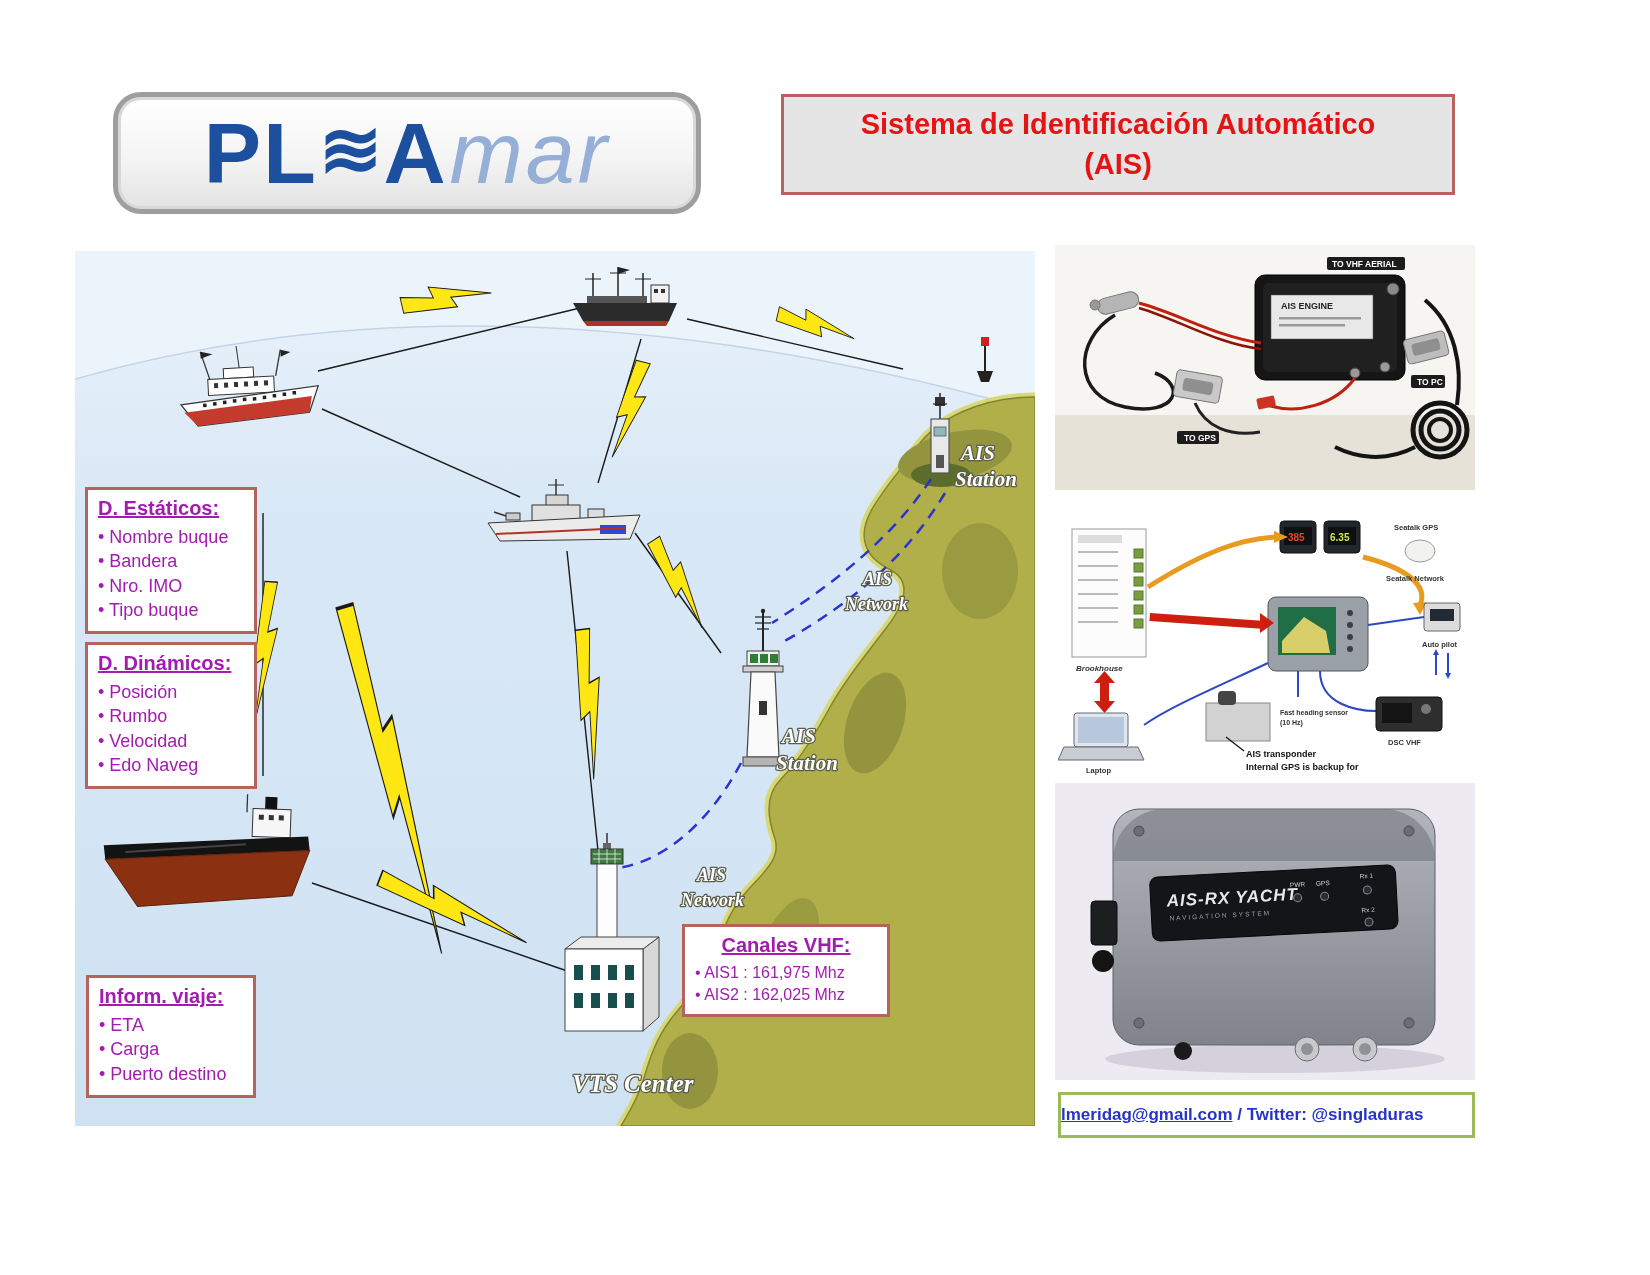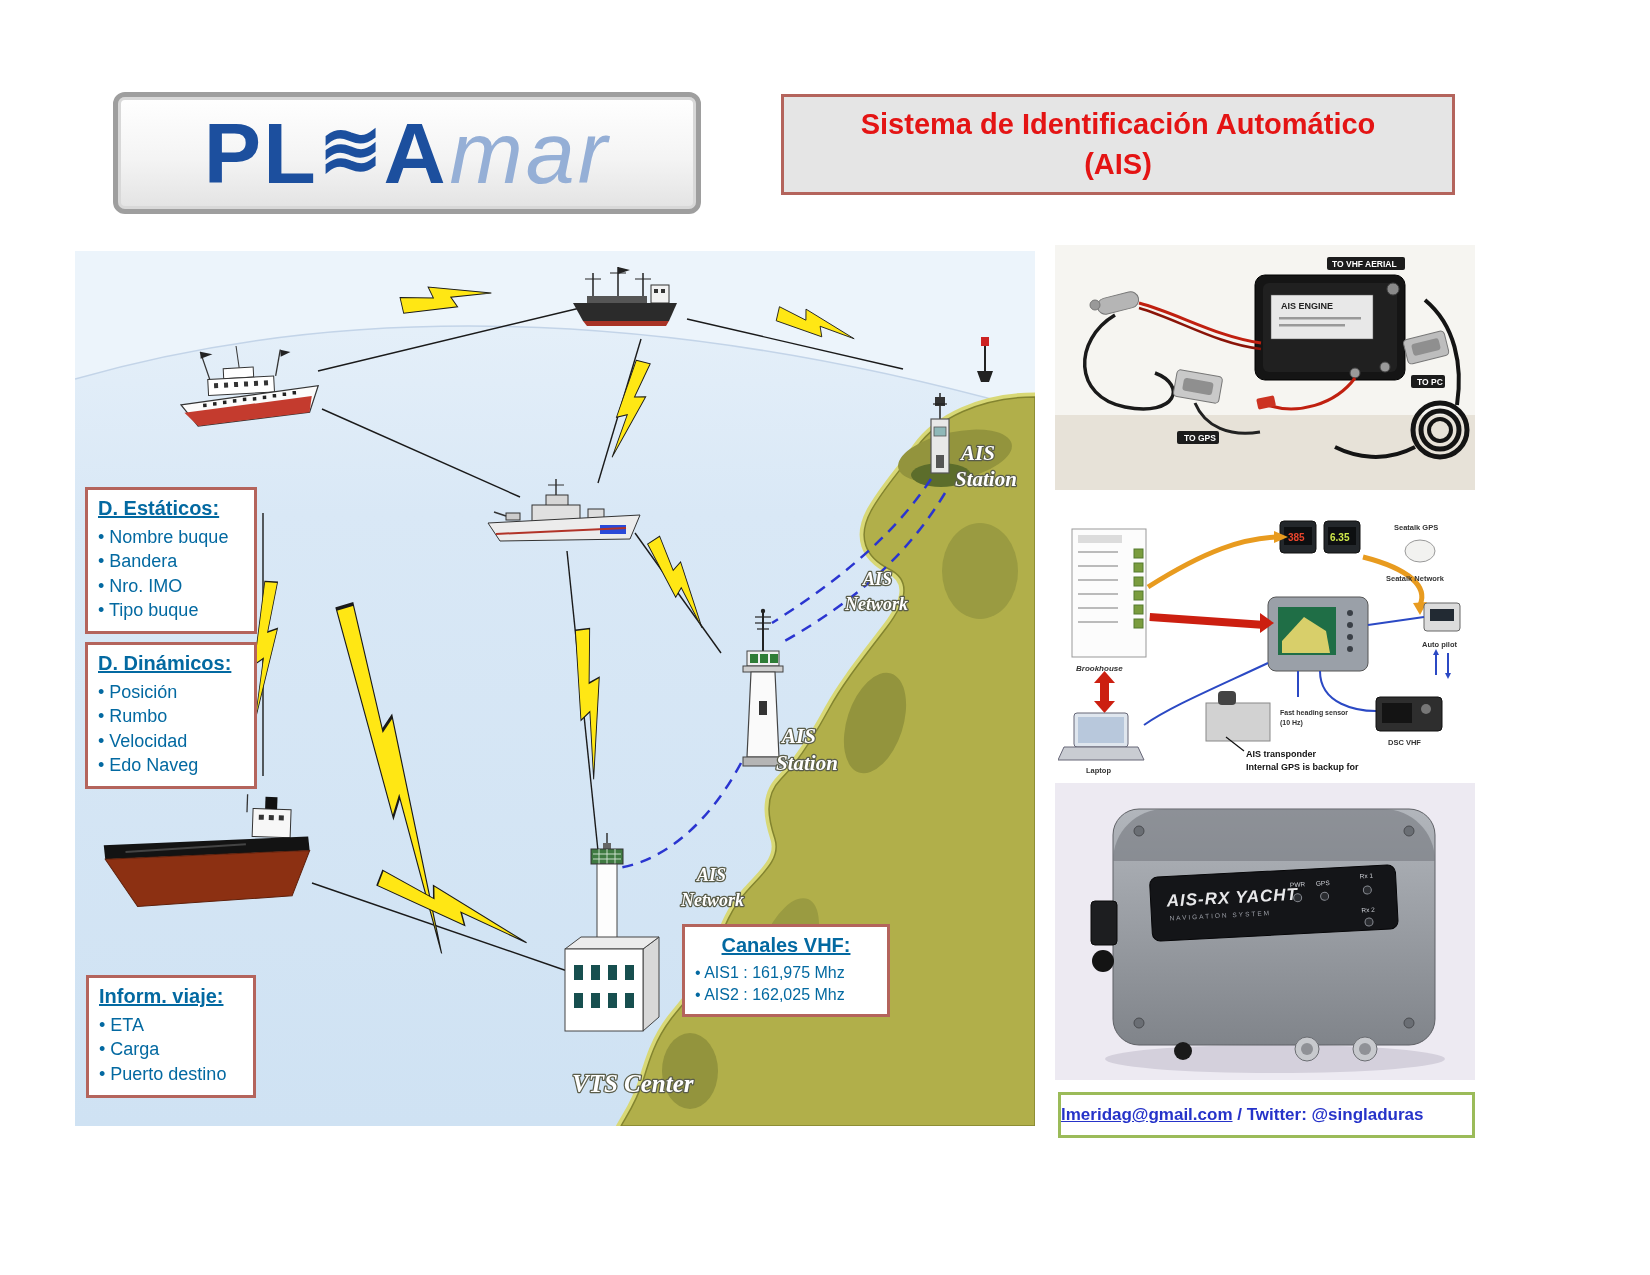--- a/index.html
+++ b/index.html
@@ -2,40 +2,40 @@
 <html><head>
 <meta charset="utf-8">
 <style>
   html,body{margin:0;padding:0;}
   body{width:1650px;height:1275px;background:#ffffff;position:relative;
        font-family:"Liberation Sans",sans-serif;}
   .slide{position:absolute;inset:0;}
 
   
   .logo-box{position:absolute;left:113px;top:92px;width:578px;height:112px;
-    border:5px solid #9e9e9e;border-radius:12px;
+    border:5px solid #9e9e9e;border-radius:28px;
     background:linear-gradient(180deg,#ffffff 0%,#f4f4f4 55%,#e3e3e3 100%);
     box-shadow:inset 0 0 0 3px #d8d8d8;
     display:flex;align-items:center;justify-content:center;}
   .logo-pl,.logo-a{font-weight:bold;color:#1c4f9e;font-size:86px;letter-spacing:2px;}
   .logo-wave{color:#1c4f9e;font-size:76px;font-weight:bold;margin:0 1px;transform:translateY(-4px);}
   .logo-mar{color:#95afd6;font-size:88px;font-style:italic;letter-spacing:3px;margin-left:2px;}
 
   
   .title-box{position:absolute;left:781px;top:94px;width:668px;height:95px;
     border:3px solid #b4645c;background:#e5e5e5;
     display:flex;flex-direction:column;align-items:center;justify-content:center;
     color:#e41414;font-weight:bold;font-size:29px;line-height:1.35;text-align:center;}
 
   
   .diagram{position:absolute;left:75px;top:251px;width:960px;height:875px;}
 
   
   .info-box{position:absolute;background:#fff;border:3px solid #b4645c;
-    padding:7px 10px 9px 10px;box-sizing:border-box;color:#0369a1;}
+    padding:7px 10px 9px 10px;box-sizing:border-box;color:#a21caf;}
   .ib-title{font-weight:bold;text-decoration:underline;font-size:20px;margin-bottom:5px;}
   .ib-item{font-size:18px;line-height:1.35;}
   .ib-item::before{content:"• ";}
   #box-estaticos{left:85px;top:487px;width:172px;}
   #box-dinamicos{left:85px;top:642px;width:172px;}
   #box-viaje{left:86px;top:975px;width:170px;}
   #box-canales{left:682px;top:924px;width:208px;}
   #box-canales .ib-title{text-align:center;font-size:20px;}
   #box-canales .ib-item{font-size:16px;}
 

